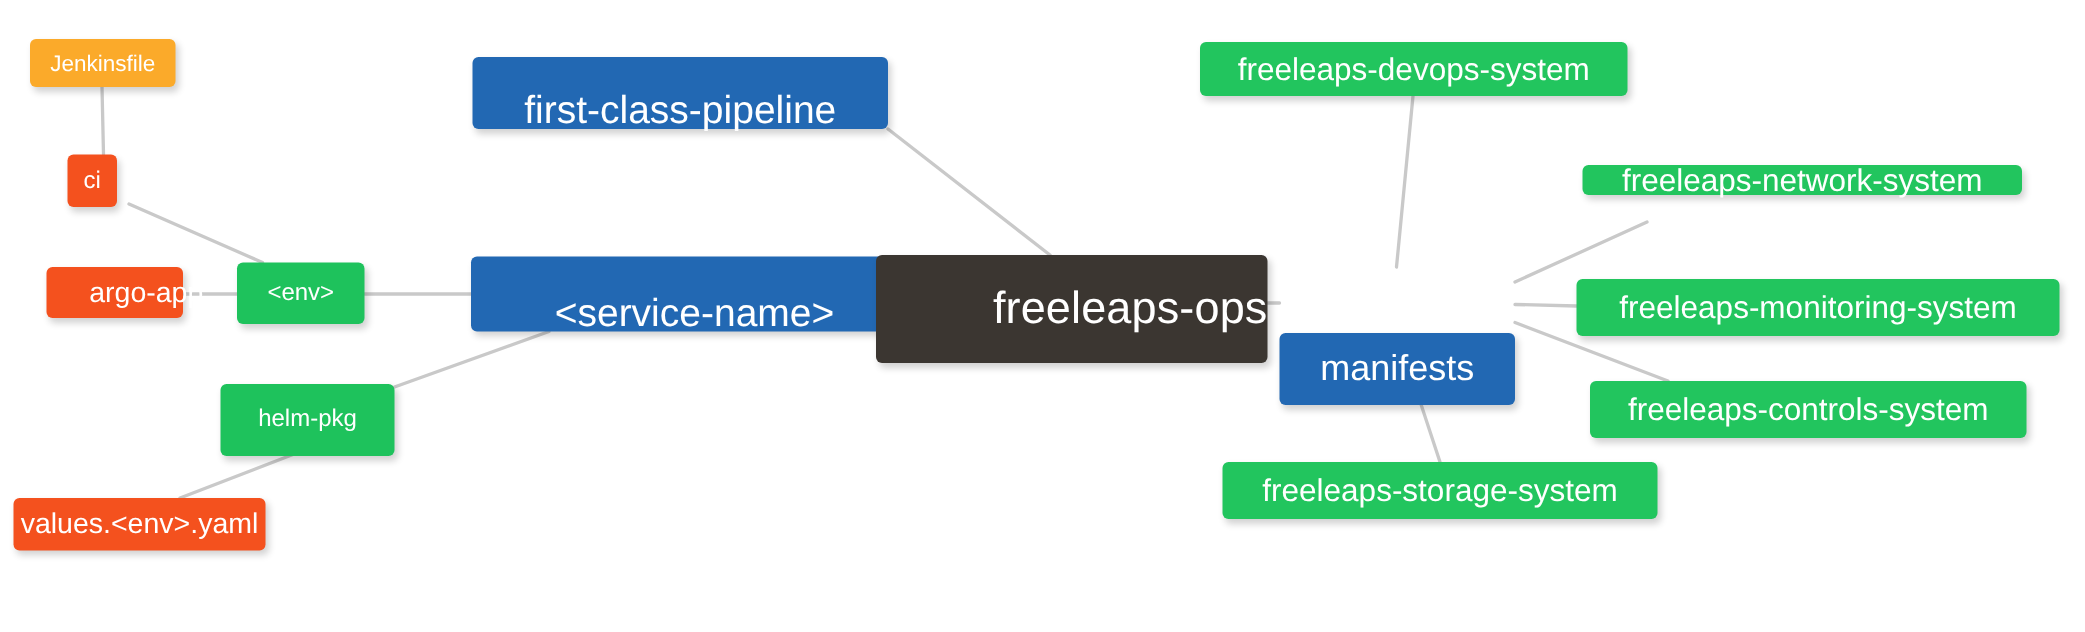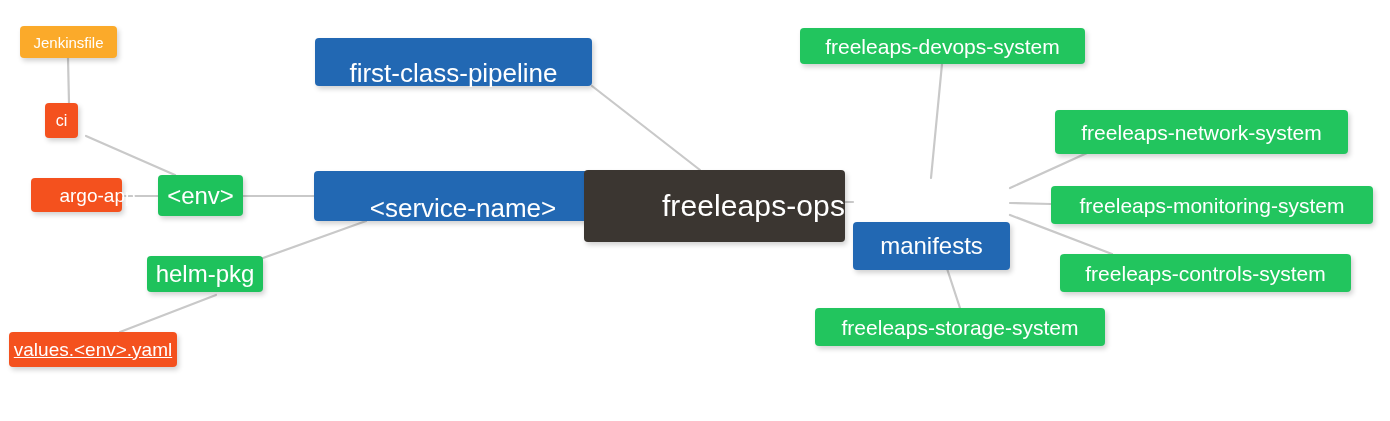--- a/index.html
+++ b/index.html
@@ -6,21 +6,21 @@
   #stage{position:relative;width:1390px;height:421px;overflow:hidden;background:#ffffff;
          font-family:"Liberation Sans","DejaVu Sans",sans-serif;}
   #edges{position:absolute;left:0;top:0;width:1390px;height:421px;}
   .node{position:absolute;box-sizing:border-box;display:flex;align-items:center;
         justify-content:center;color:#ffffff;border-radius:4px;white-space:nowrap;
         box-shadow:2px 3px 5px rgba(0,0,0,0.18);line-height:1;}
   .n-root{background:#3b3631;font-size:30px;font-weight:400;letter-spacing:0.1px;}
   .n-blue{background:#2268b3;font-size:26px;align-items:flex-end;}
   .n-blue-sm{background:#2268b3;font-size:24px;margin-top:44px;}
   .n-green{background:#22c55e;font-size:21px;}
-  .n-green-md{background:#1ec25c;font-size:24px;}
+  .n-green-md{background:#1ec25c;font-size:16px;}
   .n-red{background:#f4511e;font-size:19px;}
   .n-red-sm{background:#f4511e;font-size:16px;}
   .n-orange{background:#fbaa2a;font-size:15px;}
 </style>
 </head>
 <body>
 
 <div id="stage">
   <svg id="edges">
       <line x1="68" y1="58" x2="69" y2="103" stroke="#c9c9c9" stroke-width="2.2" stroke-linecap="round"></line>
@@ -44,42 +44,42 @@
       </div>
       <div class="node n-red-sm" style="left: 45px; top: 103px; width: 33px; height: 35px;">
         <span>ci</span>
       </div>
       <div class="node n-red" style="left: 31px; top: 178px; width: 91px; height: 34px; padding-left: 42px;">
         <span>argo-app</span>
       </div>
       <div class="node n-green-md" style="left: 158px; top: 175px; width: 85px; height: 41px;">
         <span>&lt;env&gt;</span>
       </div>
-      <div class="node n-green-md" style="left: 147px; top: 256px; width: 116px; height: 36px;">
+      <div class="node n-green-md" style="left: 147px; top: 256px; width: 116px; height: 48px;">
         <span>helm-pkg</span>
       </div>
-      <div class="node n-red" style="left: 9px; top: 332px; width: 168px; height: 35px; text-decoration: underline;">
+      <div class="node n-red" style="left: 9px; top: 332px; width: 168px; height: 35px;">
         <span>values.&lt;env&gt;.yaml</span>
       </div>
       <div class="node n-blue" style="left: 315px; top: 38px; width: 277px; height: 48px;">
         <span>first-class-pipeline</span>
       </div>
       <div class="node n-blue" style="left: 314px; top: 171px; width: 298px; height: 50px;">
         <span>&lt;service-name&gt;</span>
       </div>
       <div class="node n-root" style="left: 584px; top: 170px; width: 261px; height: 72px; justify-content: flex-end;">
         <span>freeleaps-ops</span>
       </div>
       <div class="node n-blue-sm" style="left: 853px; top: 178px; width: 157px; height: 48px;">
         <span>manifests</span>
       </div>
       <div class="node n-green" style="left: 800px; top: 28px; width: 285px; height: 36px;">
         <span>freeleaps-devops-system</span>
       </div>
-      <div class="node n-green" style="left: 1055px; top: 110px; width: 293px; height: 44px;">
+      <div class="node n-green" style="left: 1055px; top: 110px; width: 293px; height: 20px;">
         <span>freeleaps-network-system</span>
       </div>
       <div class="node n-green" style="left: 1051px; top: 186px; width: 322px; height: 38px;">
         <span>freeleaps-monitoring-system</span>
       </div>
       <div class="node n-green" style="left: 1060px; top: 254px; width: 291px; height: 38px;">
         <span>freeleaps-controls-system</span>
       </div>
       <div class="node n-green" style="left: 815px; top: 308px; width: 290px; height: 38px;">
         <span>freeleaps-storage-system</span>

